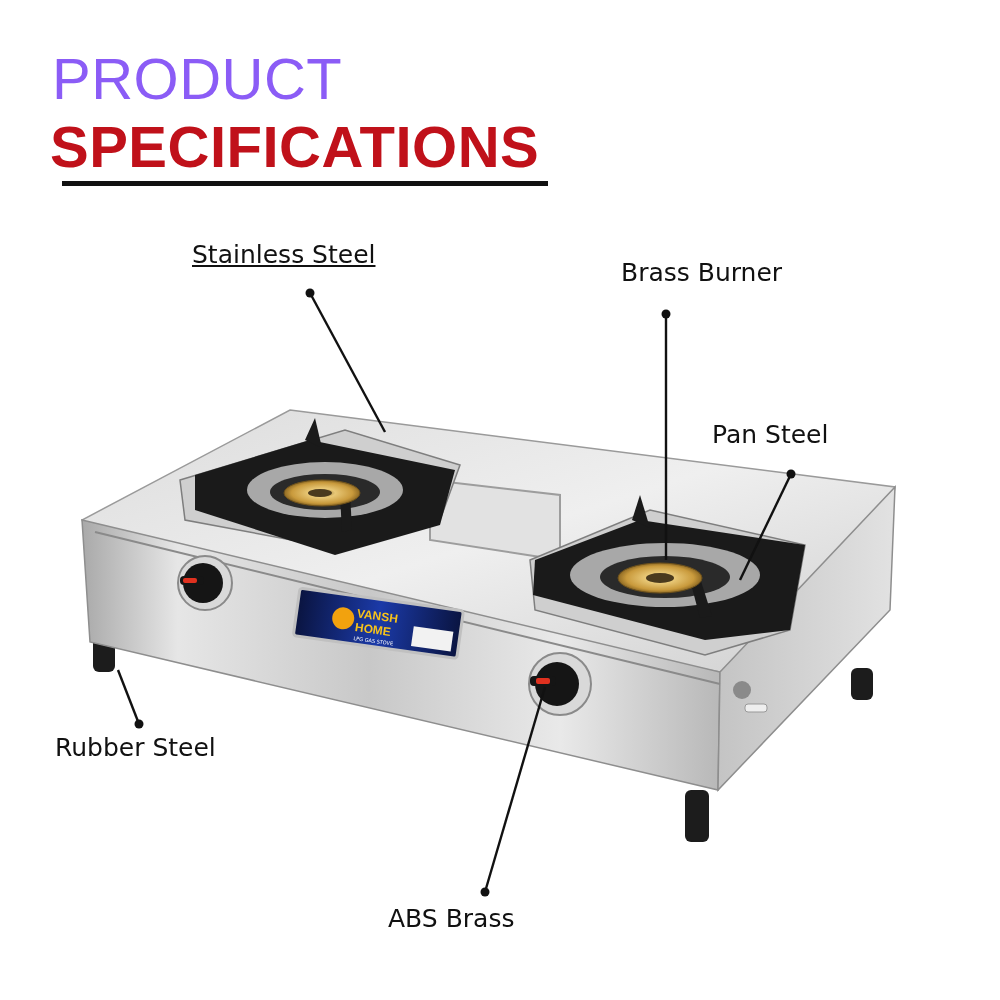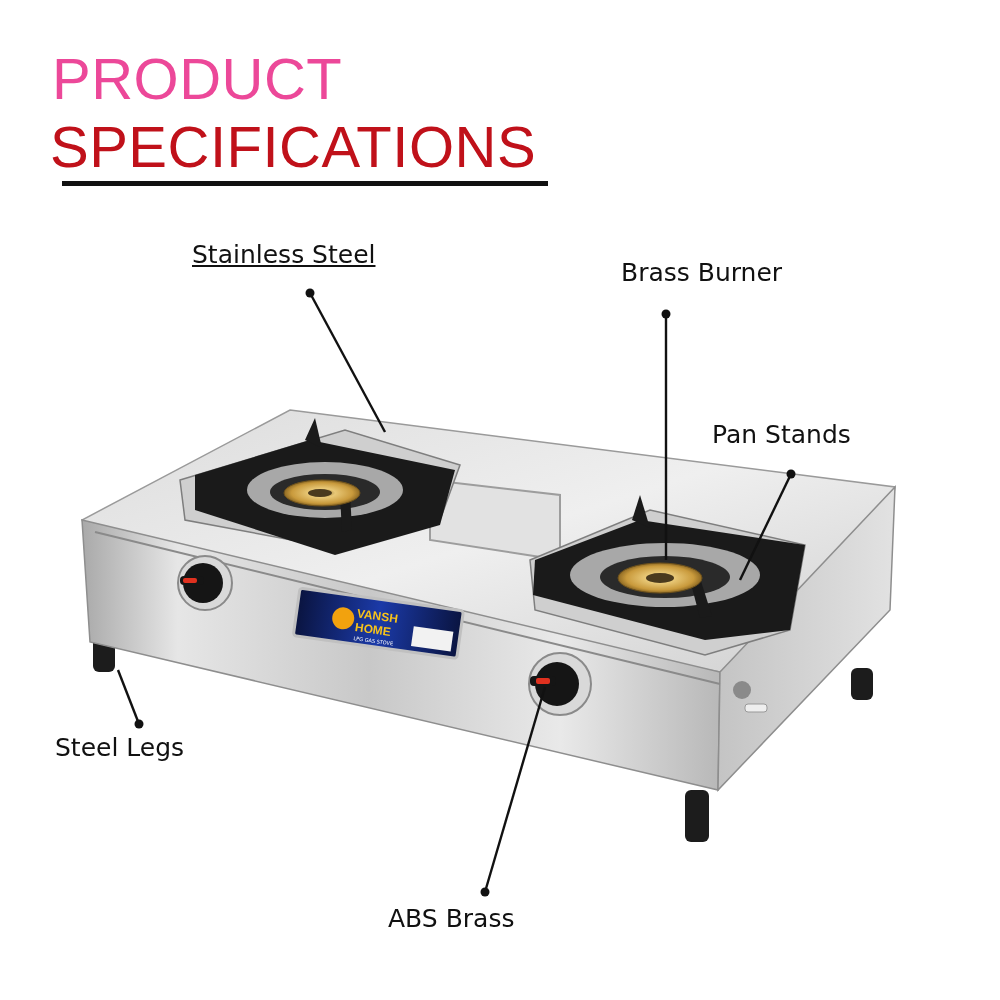--- a/index.html
+++ b/index.html
@@ -1,24 +1,24 @@
 <!DOCTYPE html>
 <html><head>
 <meta charset="utf-8">
 <style>
   html, body { margin: 0; padding: 0; background: #ffffff; }
   body { width: 1000px; height: 1000px; position: relative; overflow: hidden; font-family: "DejaVu Sans", sans-serif; }
   .title-line1 {
     position: absolute; left: 52px; top: 50px;
     font-family: "Liberation Sans", sans-serif; font-weight: 400;
-    font-size: 58px; letter-spacing: 0.5px; color: #ec4899; line-height: 1;
+    font-size: 58px; letter-spacing: 0.5px; color: #8b5cf6; line-height: 1;
   }
   .title-line2 {
     position: absolute; left: 50px; top: 118px;
-    font-family: "Liberation Sans", sans-serif; font-weight: 400;
+    font-family: "Liberation Sans", sans-serif; font-weight: 700;
     font-size: 58px; letter-spacing: 0.5px; color: #c0111a; line-height: 1;
   }
   .title-underline {
     position: absolute; left: 62px; top: 181px; width: 486px; height: 5px; background: #111111;
   }
   .stage { position: absolute; left: 0; top: 0; width: 1000px; height: 1000px; }
   .label {
     position: absolute; font-family: "DejaVu Sans", sans-serif; font-size: 25px;
     color: #111111; white-space: nowrap; line-height: 1;
   }
@@ -150,15 +150,15 @@
     <line x1="118" y1="670" x2="139" y2="724"></line>
     <circle cx="139" cy="724" r="4.5" stroke="none"></circle>
 
     <line x1="545" y1="687" x2="485" y2="892"></line>
     <circle cx="485" cy="892" r="4.5" stroke="none"></circle>
   </g>
 </svg>
 
 <div class="label" id="lbl-stainless">Stainless Steel</div>
 <div class="label" id="lbl-brass">Brass Burner</div>
-<div class="label" id="lbl-pan">Pan Stands</div>
-<div class="label" id="lbl-rubber">Steel Legs</div>
+<div class="label" id="lbl-pan">Pan Steel</div>
+<div class="label" id="lbl-rubber">Rubber Steel</div>
 <div class="label" id="lbl-abs">ABS Brass</div>
 
 </body></html>

